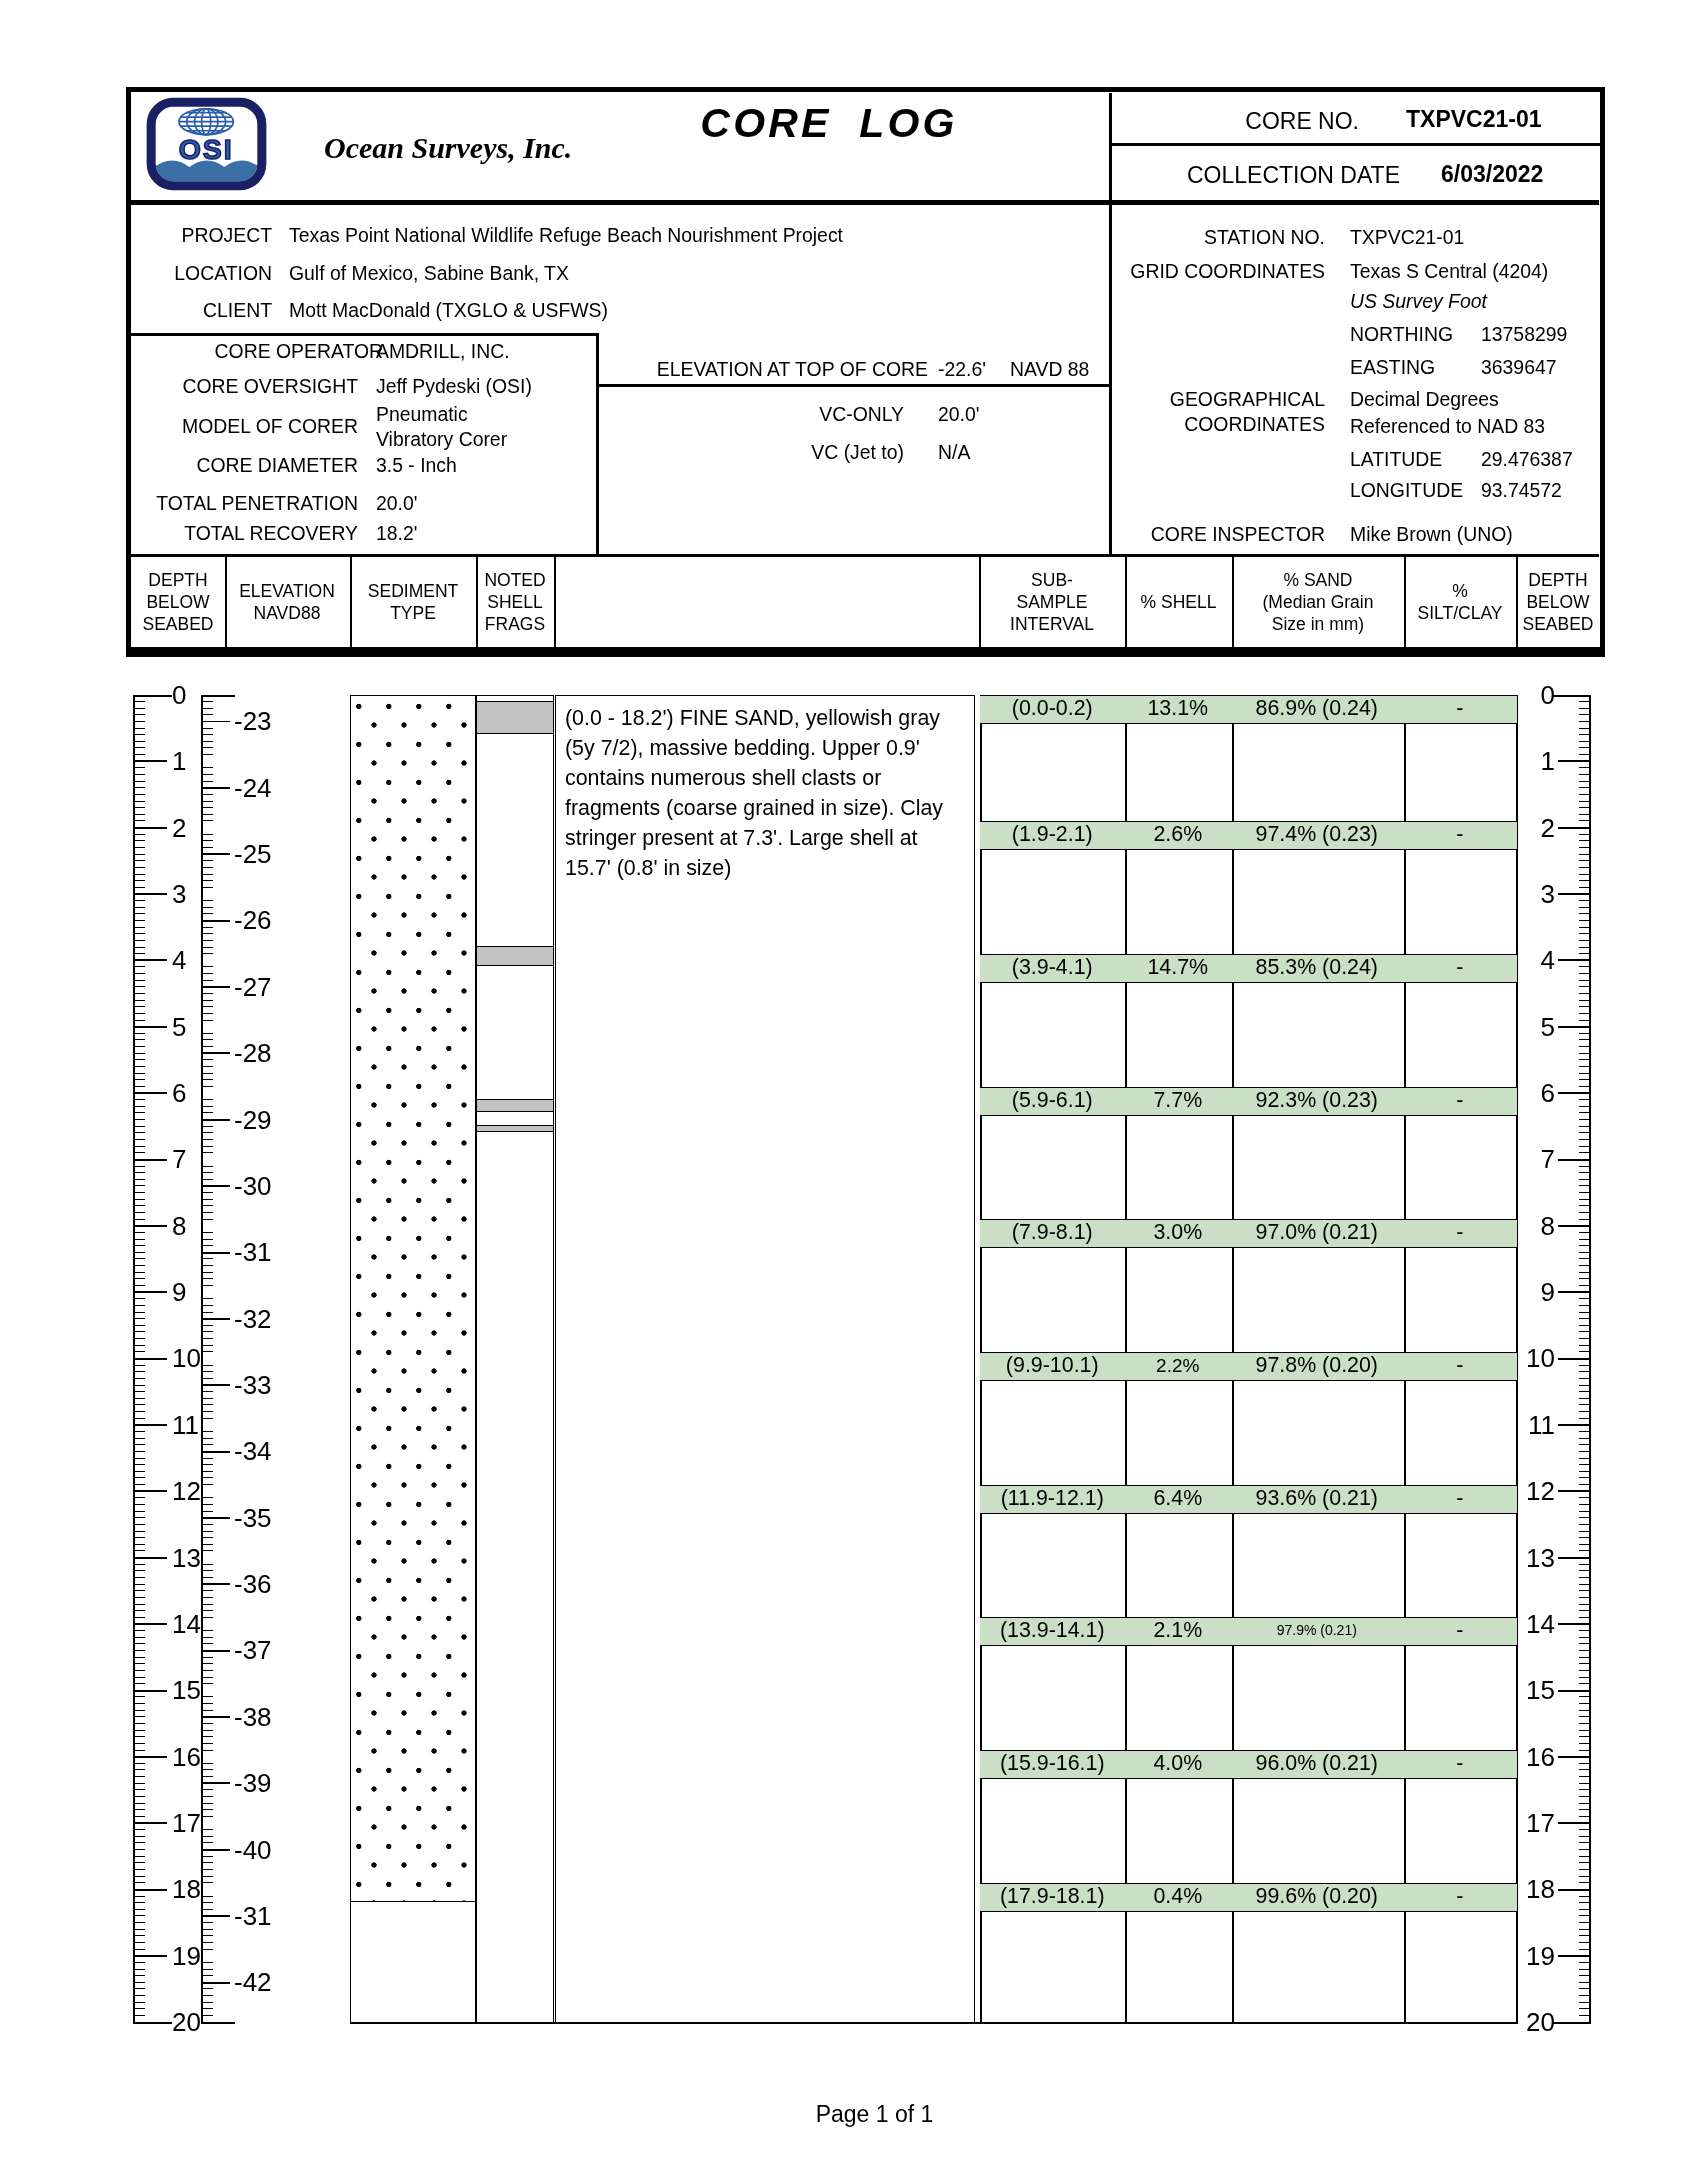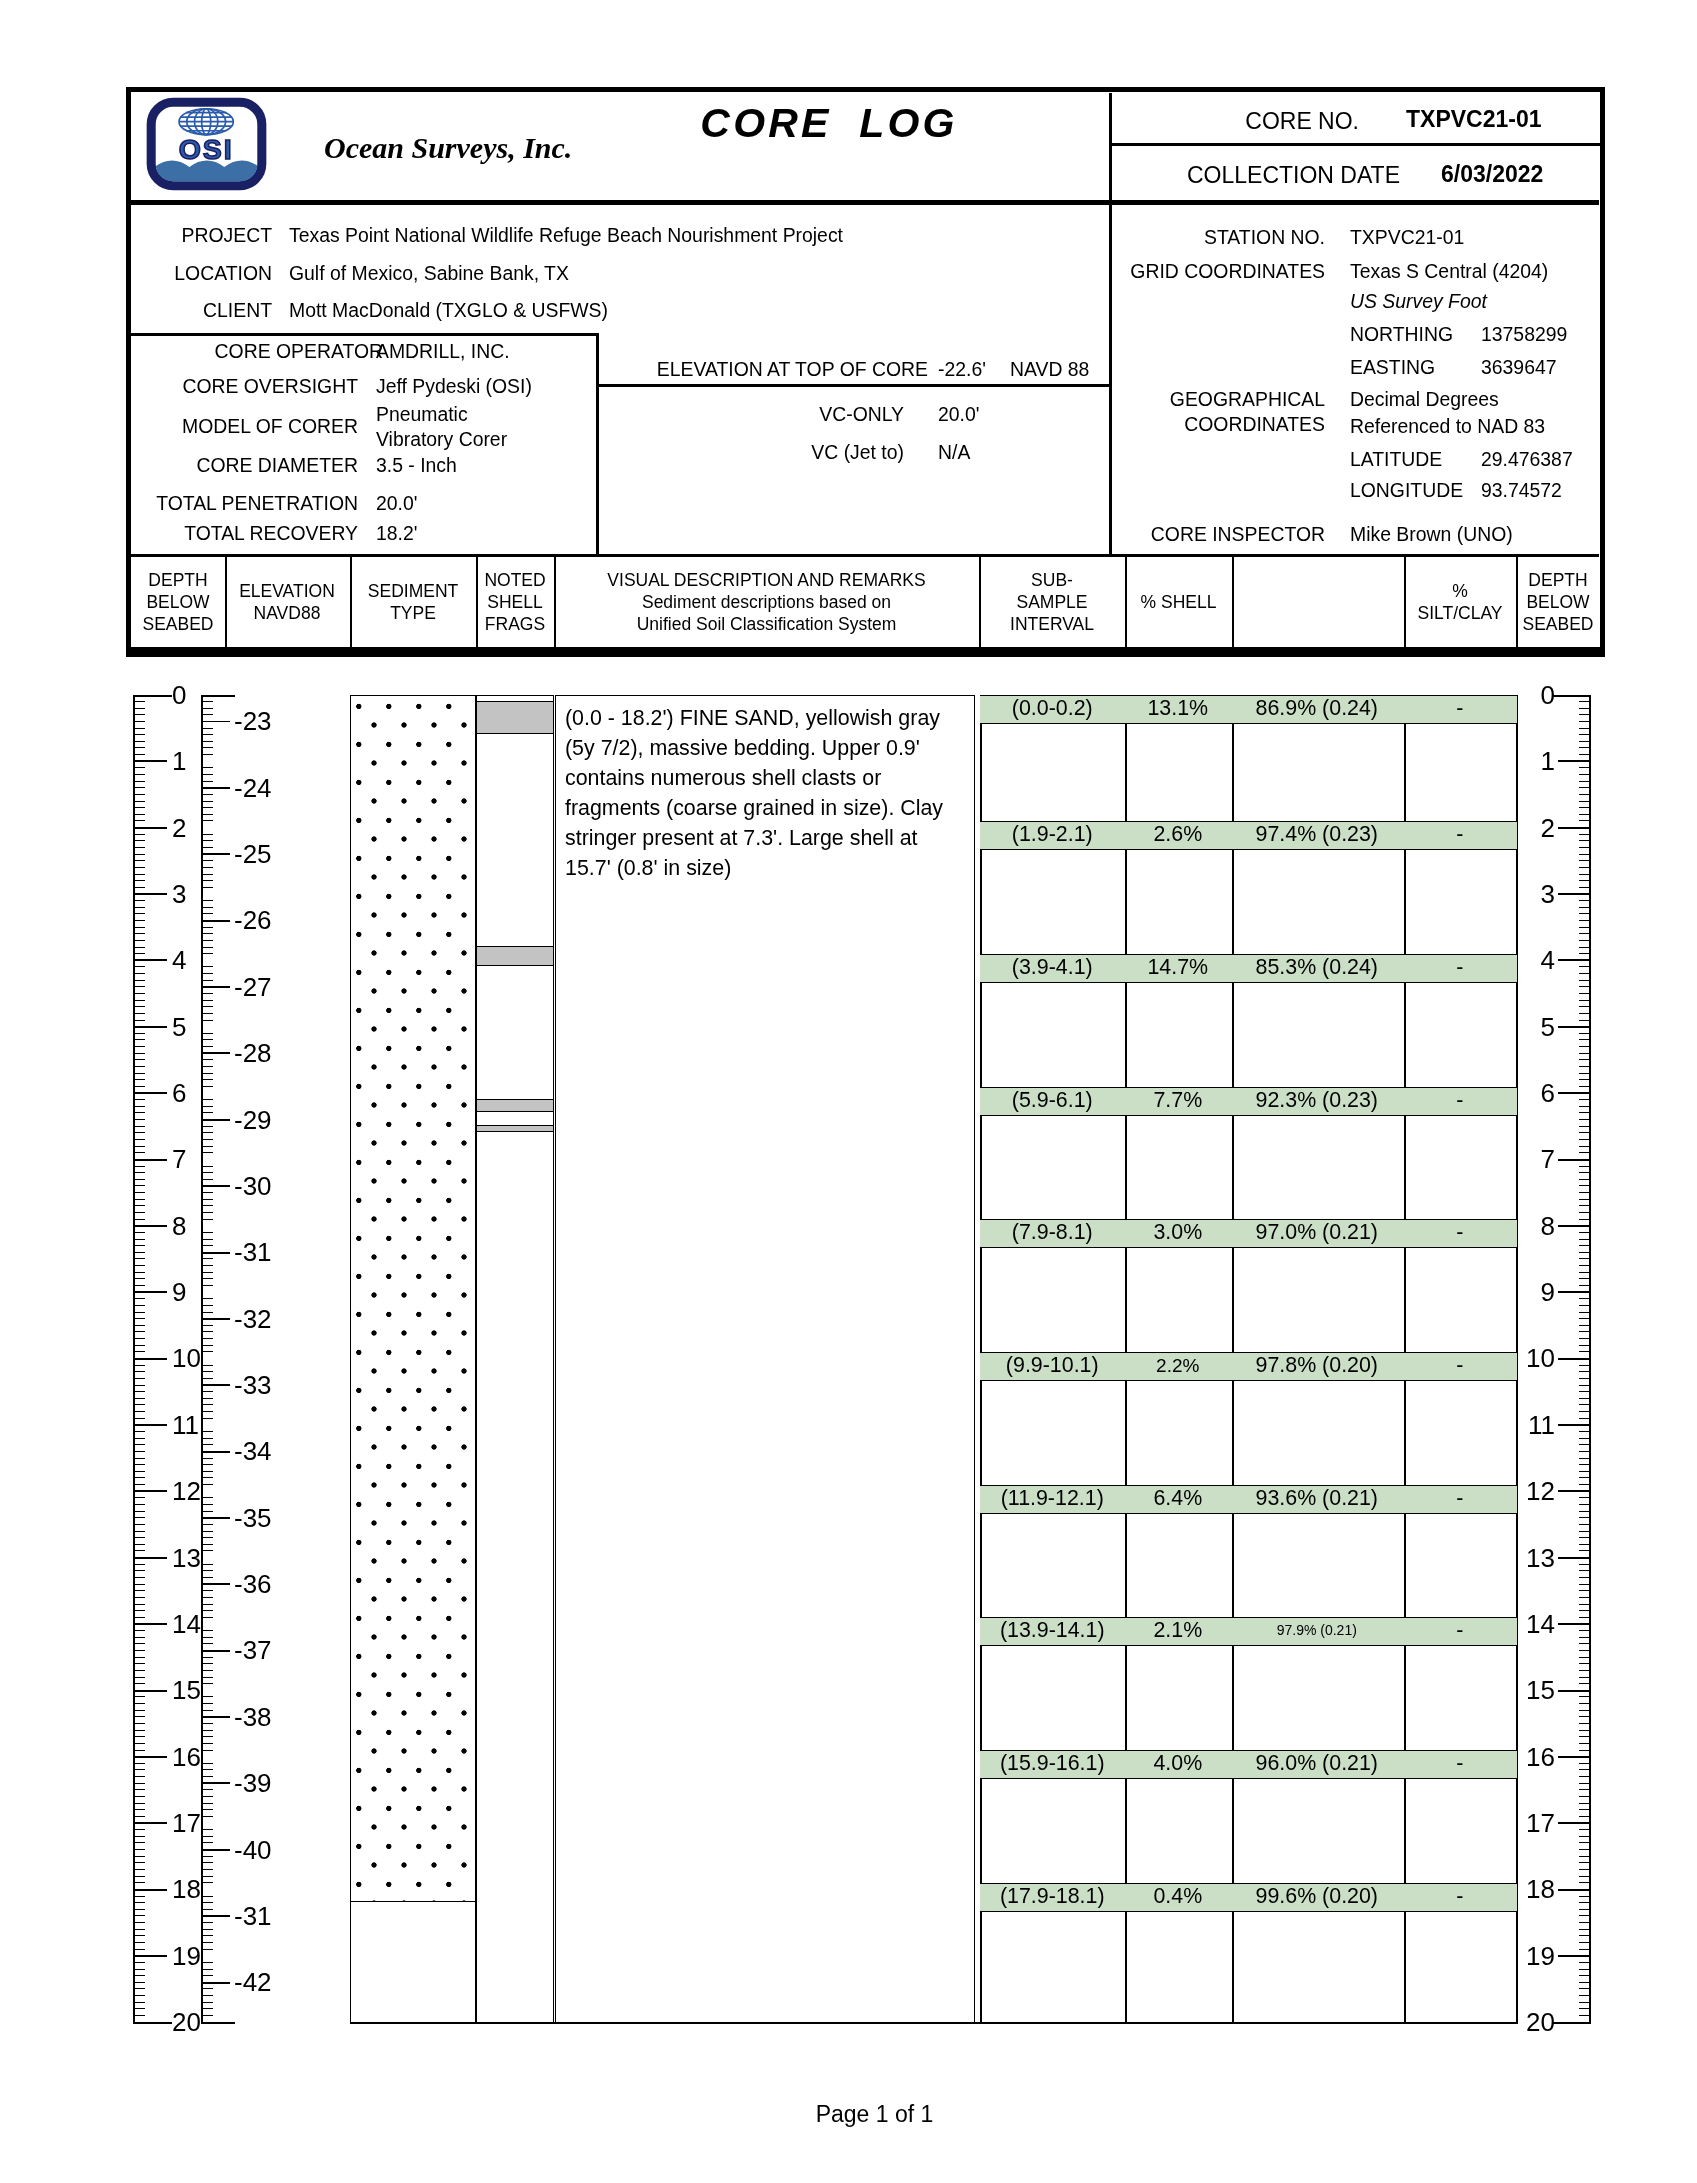--- a/index.html
+++ b/index.html
@@ -121,32 +121,32 @@
       </div>
       <div style="position: absolute; left: 350px; top: 0px; width: 126px; height: 90px; display: flex; flex-direction: column; align-items: center; justify-content: center;">
         <div style="position: relative; font-size: 17.5px; line-height: 22px; white-space: nowrap;">SEDIMENT</div>
         <div style="position: relative; font-size: 17.5px; line-height: 22px; white-space: nowrap;">TYPE</div>
       </div>
       <div style="position: absolute; left: 476px; top: 0px; width: 78px; height: 90px; display: flex; flex-direction: column; align-items: center; justify-content: center;">
         <div style="position: relative; font-size: 17.5px; line-height: 22px; white-space: nowrap;">NOTED</div>
         <div style="position: relative; font-size: 17.5px; line-height: 22px; white-space: nowrap;">SHELL</div>
         <div style="position: relative; font-size: 17.5px; line-height: 22px; white-space: nowrap;">FRAGS</div>
       </div>
-      <div style="position: absolute; left: 554px; top: 0px; width: 425px; height: 90px; display: flex; flex-direction: column; align-items: center; justify-content: center;">
-        <div style="position: relative; font-size: 17.5px; line-height: 22px; white-space: nowrap;">VISUAL DESCRIPTION AND REMARKS</div>
-        <div style="position: relative; font-size: 17.5px; line-height: 22px; white-space: nowrap;">Sediment descriptions based on</div>
-        <div style="position: relative; font-size: 17.5px; line-height: 22px; white-space: nowrap;">Unified Soil Classification System</div>
-      </div>
       <div style="position: absolute; left: 979px; top: 0px; width: 146px; height: 90px; display: flex; flex-direction: column; align-items: center; justify-content: center;">
         <div style="position: relative; font-size: 17.5px; line-height: 22px; white-space: nowrap;">SUB-</div>
         <div style="position: relative; font-size: 17.5px; line-height: 22px; white-space: nowrap;">SAMPLE</div>
         <div style="position: relative; font-size: 17.5px; line-height: 22px; white-space: nowrap;">INTERVAL</div>
       </div>
       <div style="position: absolute; left: 1125px; top: 0px; width: 107px; height: 90px; display: flex; flex-direction: column; align-items: center; justify-content: center;">
         <div style="position: relative; font-size: 17.5px; line-height: 22px; white-space: nowrap;">% SHELL</div>
+      </div>
+      <div style="position: absolute; left: 1232px; top: 0px; width: 172px; height: 90px; display: flex; flex-direction: column; align-items: center; justify-content: center;">
+        <div style="position: relative; font-size: 17.5px; line-height: 22px; white-space: nowrap;">% SAND</div>
+        <div style="position: relative; font-size: 17.5px; line-height: 22px; white-space: nowrap;">(Median Grain</div>
+        <div style="position: relative; font-size: 17.5px; line-height: 22px; white-space: nowrap;">Size in mm)</div>
       </div>
       <div style="position: absolute; left: 1404px; top: 0px; width: 112px; height: 90px; display: flex; flex-direction: column; align-items: center; justify-content: center;">
         <div style="position: relative; font-size: 17.5px; line-height: 22px; white-space: nowrap;">%</div>
         <div style="position: relative; font-size: 17.5px; line-height: 22px; white-space: nowrap;">SILT/CLAY</div>
       </div>
       <div style="position: absolute; left: 1516px; top: 0px; width: 84px; height: 90px; display: flex; flex-direction: column; align-items: center; justify-content: center;">
         <div style="position: relative; font-size: 17.5px; line-height: 22px; white-space: nowrap;">DEPTH</div>
         <div style="position: relative; font-size: 17.5px; line-height: 22px; white-space: nowrap;">BELOW</div>
         <div style="position: relative; font-size: 17.5px; line-height: 22px; white-space: nowrap;">SEABED</div>
       </div>

